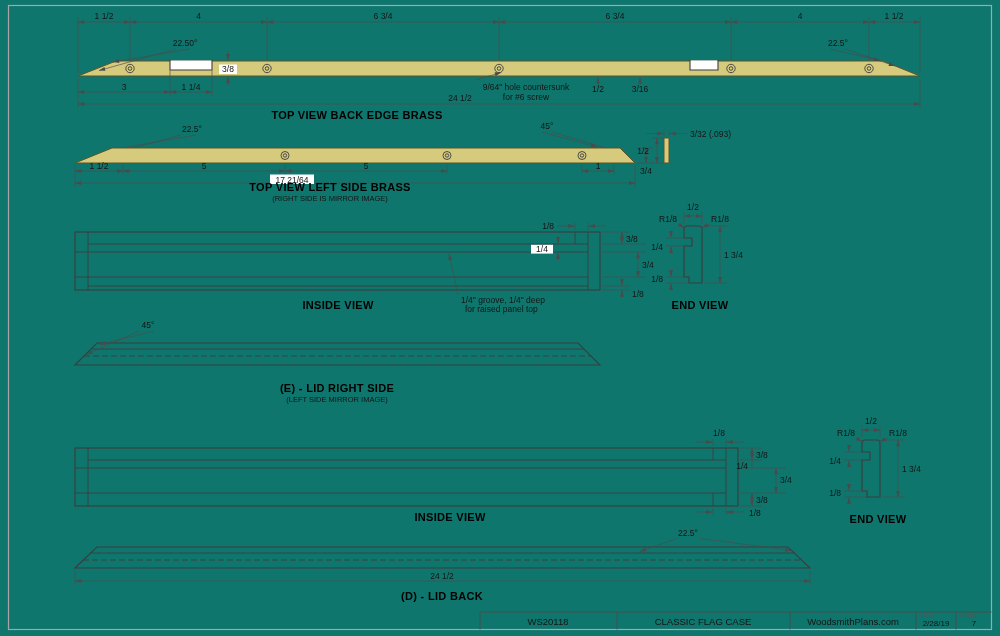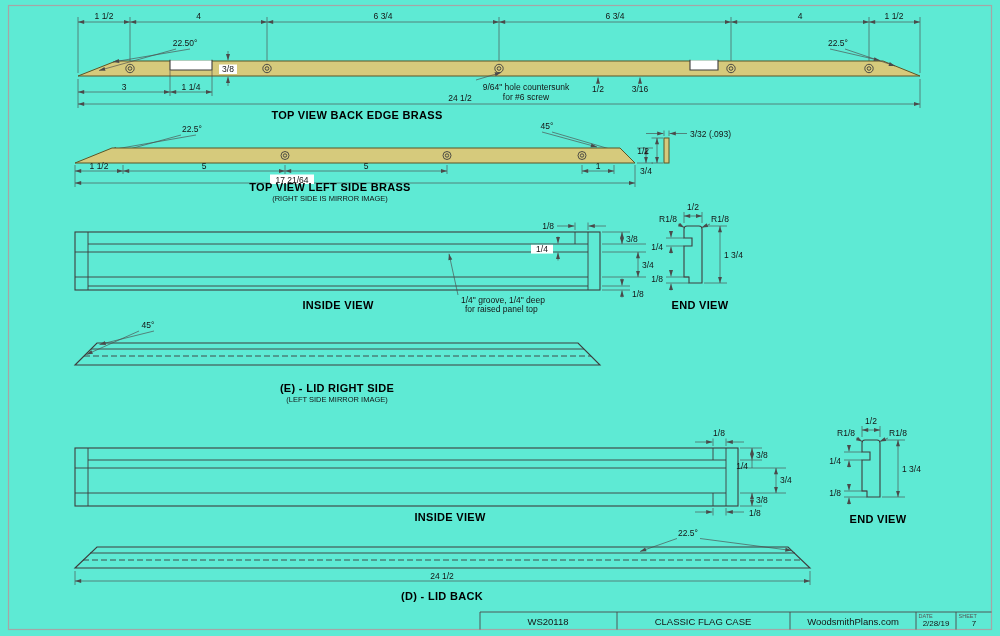--- a/index.html
+++ b/index.html
@@ -1,16 +1,16 @@
 <!DOCTYPE html>
 <html><head>
 <meta charset="utf-8">
 <style>
   html,body{margin:0;padding:0;background:#ffffff}
-  .sheet{position:relative;width:1000px;height:636px;background:#5eead4;font-family:"Liberation Sans",sans-serif;overflow:hidden}
+  .sheet{position:relative;width:1000px;height:636px;background:#0f766e;font-family:"Liberation Sans",sans-serif;overflow:hidden}
   svg{display:block}
   .o{fill:none;stroke:#3d3d3d;stroke-width:1.1;stroke-linecap:square}
   .oi{fill:none;stroke:#3d3d3d;stroke-width:0.9}
   .hole{fill:none;stroke:#3d3d3d;stroke-width:0.9}
   .brass{stroke:#5b5526;stroke-width:1}
   .d{fill:none;stroke:#4a4a4a;stroke-width:0.65}
   .dim{fill:none;stroke:#4a4a4a;stroke-width:0.65;marker-start:url(#arr);marker-end:url(#arr)}
   .de{fill:none;stroke:#4a4a4a;stroke-width:0.65;marker-end:url(#arr)}
   .dash{stroke-dasharray:6 3}
   text{font-family:"Liberation Sans",sans-serif;fill:#141414}

